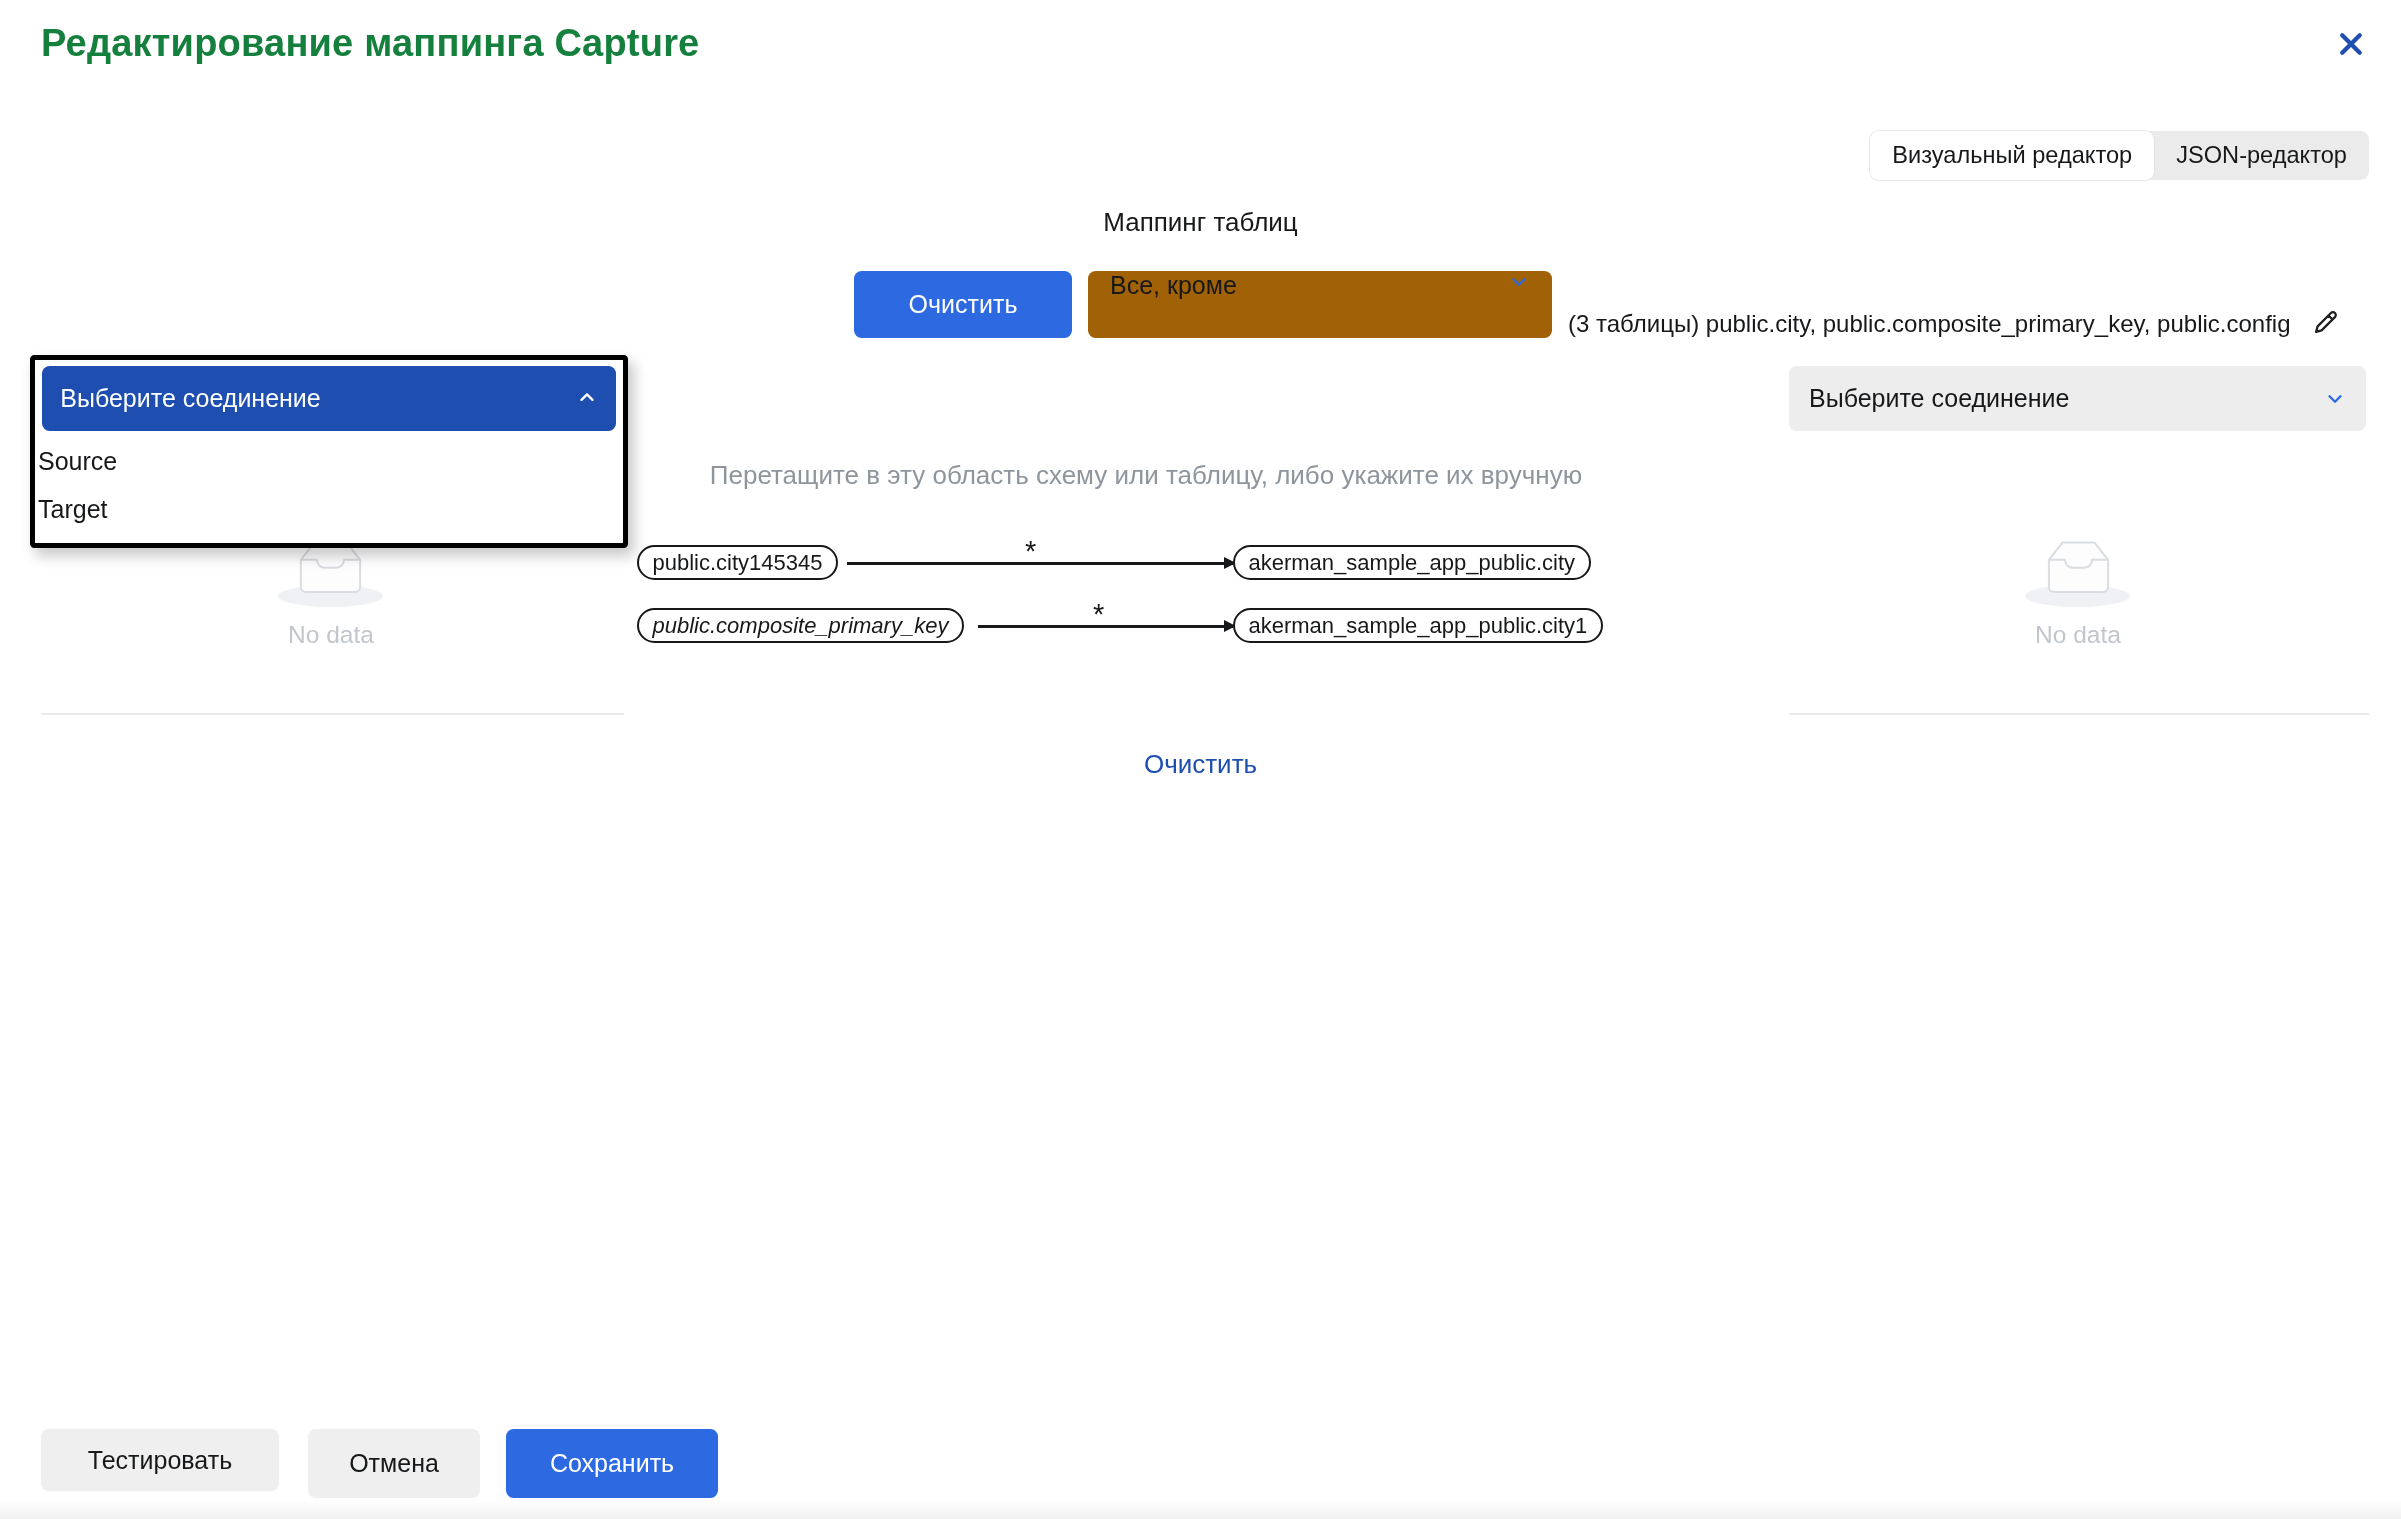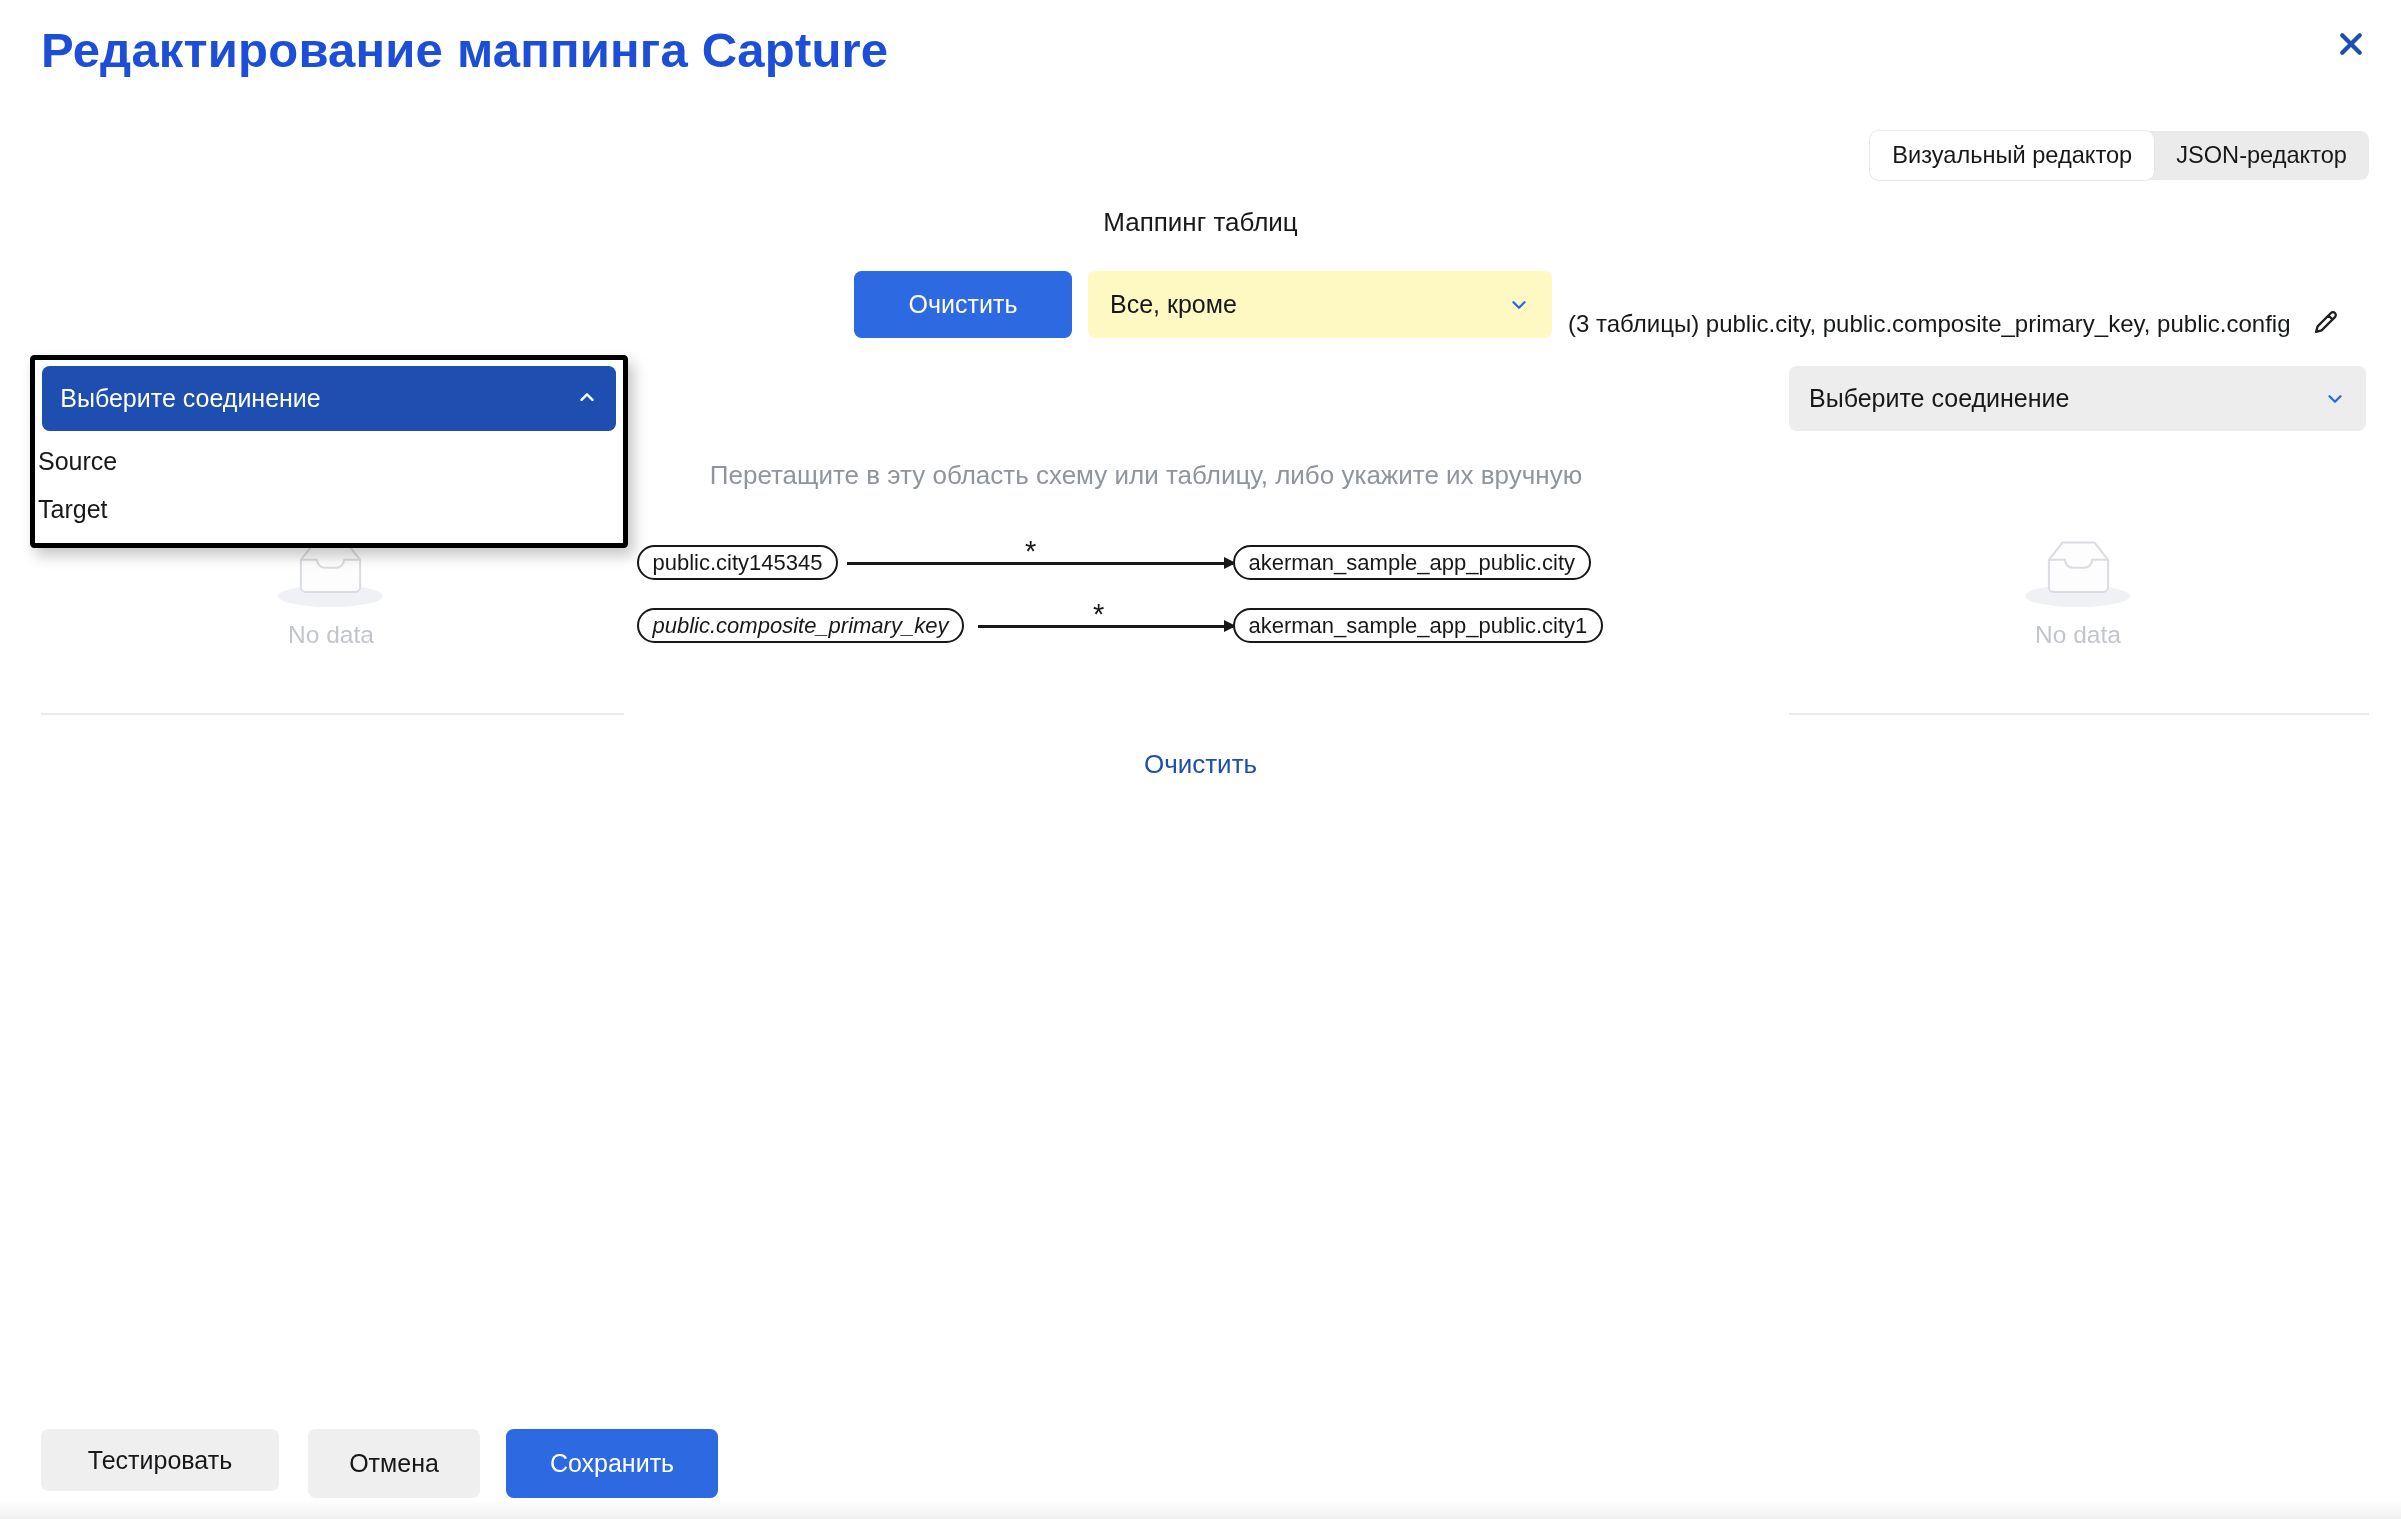--- a/index.html
+++ b/index.html
@@ -2,38 +2,38 @@
 <html style="font-size:13.5px"><head>
 <meta charset="utf-8">
 <style>
   * { margin:0; padding:0; box-sizing:border-box; }
   html,body { background:#ffffff; }
   body { font-family:"Liberation Sans","DejaVu Sans",sans-serif; color:#17181a; }
   .dialog { position:relative; width:2401px; height:1519px; background:#ffffff; overflow:hidden; }
 
   .abs { position:absolute; }
 
-  .dialog-title { left:41px; top:22px; font-size:49px; font-weight:700; letter-spacing:0.2px; color:#1d4ed8; }
+  .dialog-title { left:41px; top:22px; font-size:38px; font-weight:700; letter-spacing:0.2px; color:#15803d; }
 
   .close-btn { right:32px; top:25px; width:37px; height:37px; display:flex; align-items:center; justify-content:center; cursor:pointer; }
 
   
   .tabs { top:131px; right:32px; height:49px; background:#ebebeb; border-radius:8.4px; display:flex; align-items:stretch; font-size:23.6px; color:#17181a; }
   .tab { display:flex; align-items:center; padding:0 22px; border-radius:8.4px; white-space:nowrap; cursor:pointer; }
   .tab.active { background:#ffffff; box-shadow:0 0 0 0.8px #e2e2e2; }
 
   .section-heading { left:0; right:0; top:207px; text-align:center; font-size:26px; font-weight:500; }
 
   .btn { display:flex; align-items:center; justify-content:center; border-radius:7.6px; font-size:25px; cursor:pointer; }
   .btn-primary { background:#2d69e1; color:#ffffff; }
   .btn-grey { background:#efefef; color:#17181a; }
 
   .clear-tables-btn { left:854px; top:271px; width:218px; height:67px; }
 
-  .mode-select { left:1088px; top:271px; width:464px; height:67px; background:#fef9c3; border-radius:7.6px; display:flex; align-items:center; padding:0 22px; font-size:25px; cursor:pointer; }
+  .mode-select { left:1088px; top:271px; width:464px; height:67px; background:#a16207; border-radius:7.6px; display:flex; padding:0 22px; font-size:25px; cursor:pointer; }
   .mode-select .chev { margin-left:auto; }
 
   .tables-summary { left:1568px; top:271px; height:67px; display:flex; align-items:flex-end; gap:19px; font-size:24px; color:#17181a; white-space:nowrap; }
   .edit-ic { cursor:pointer; display:flex; }
 
   
   .source-box { left:30px; top:355px; width:598px; height:193px; background:#ffffff; border:5px solid #000000; border-radius:4.2px; box-shadow:5.9px 7.6px 13.5px rgba(0,0,0,.22); z-index:20; }
   .source-head { margin:5.9px 6.7px 0 6.7px; height:65px; background:#1d4eb0; border-radius:7.6px; display:flex; align-items:center; padding:0 18.6px; color:#ffffff; font-size:25px; cursor:pointer; }
   .source-head .chev { margin-left:auto; }
   .source-options { padding-top:6.7px; }

